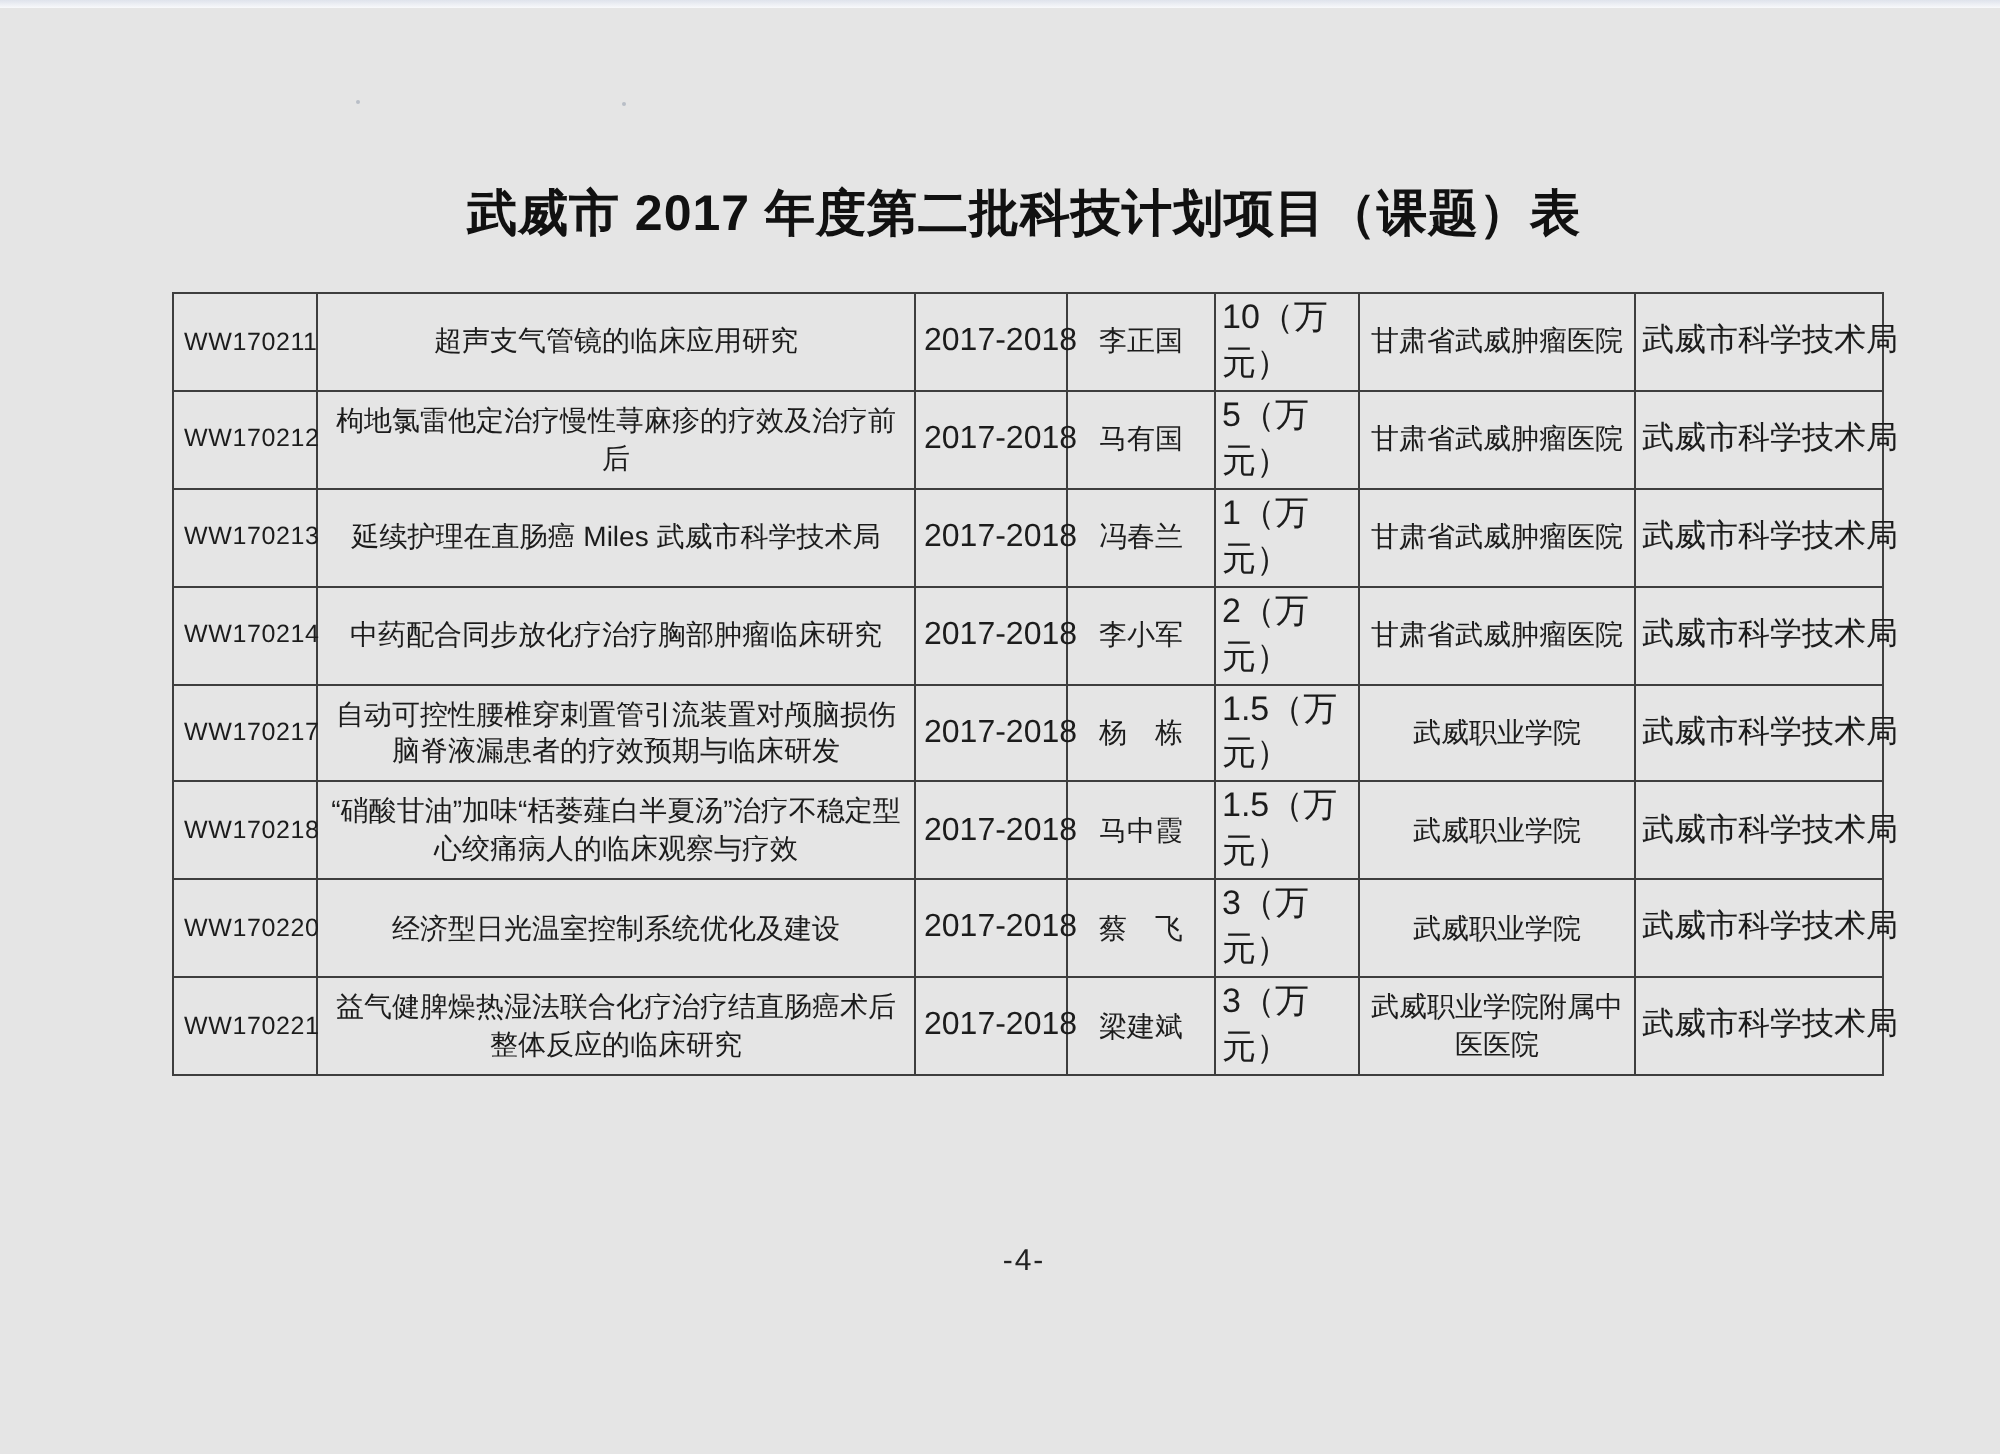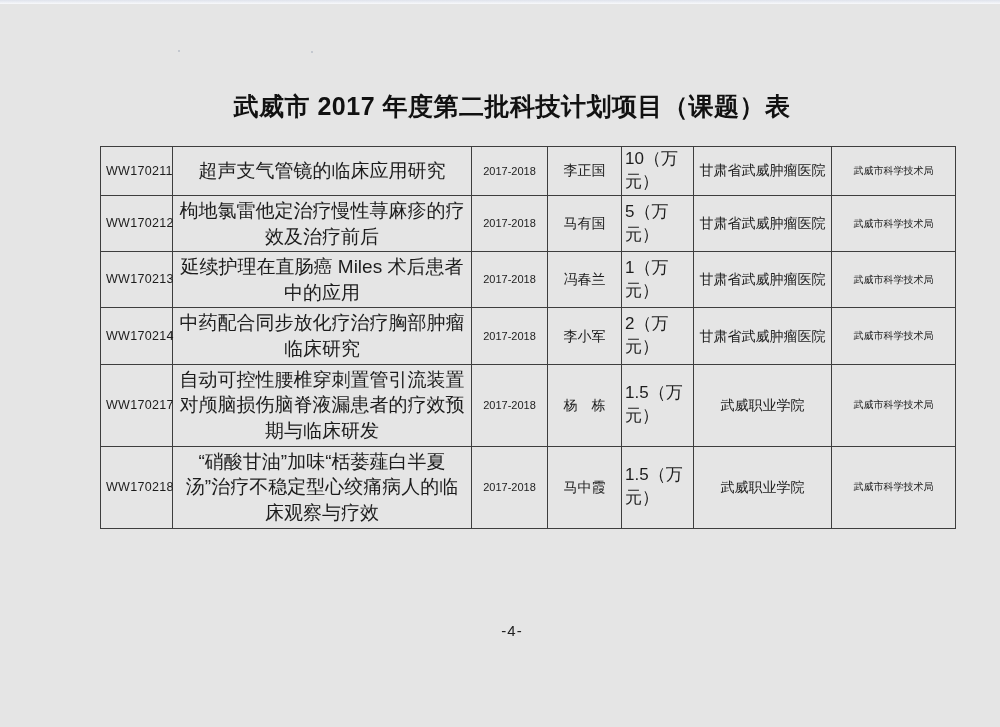--- a/index.html
+++ b/index.html
@@ -21,51 +21,51 @@
     background:#b9bec7;
   }
   .title {
     position:absolute; top:90px; left:0; width:100%;
     text-align:center;
     font-size:25px; font-weight:bold;
     letter-spacing:0.5px;
     color:#111;
   }
   table.doc-table {
-    position:absolute; left:100px; top:146px;
+    position:absolute; left:86px; top:146px;
     width:855px;
     border-collapse:collapse;
     table-layout:fixed;
   }
   .doc-table td {
     border:1px solid #3e3e3e;
     text-align:center;
     vertical-align:middle;
     font-size:14px;
     line-height:1.35;
     padding:2px 4px;
     color:#1c1c1c;
   }
   .doc-table td.c-id {
     text-align:left;
     padding-left:5px;
     font-size:12.5px;
     white-space:nowrap;
     letter-spacing:0.3px;
   }
-  .doc-table td.c-name { font-size:19px; padding:2px 5px; }
-  .doc-table td.c-year { font-size:11px; white-space:nowrap; }
+  .doc-table td.c-name { font-size:14px; padding:2px 5px; }
+  .doc-table td.c-year { font-size:16px; white-space:nowrap; }
   .doc-table td.c-amount {
     text-align:left;
     font-size:17px;
     padding:1px 3px;
     margin-top:22px;
   }
   .doc-table td.c-inst { font-size:14px; padding:2px 4px; }
-  .doc-table td.c-auth { font-size:10px; white-space:nowrap; padding:2px 3px; }
+  .doc-table td.c-auth { font-size:16px; white-space:nowrap; padding:2px 3px; }
   tr.h-s  td { height:37px; }
   tr.h-m  td { height:33px; }
   tr.h-l  td { height:41px; }
   tr.h-xl td { height:42px; }
   .page-number {
     position:absolute; top:622px; left:0; width:100%;
     text-align:center;
     font-size:15px; color:#222;
     letter-spacing:1px;
   }
@@ -105,21 +105,21 @@
         <td class="c-id">WW170212</td>
         <td class="c-name">枸地氯雷他定治疗慢性荨麻疹的疗效及治疗前后</td>
         <td class="c-year">2017-2018</td>
         <td class="c-leader">马有国</td>
         <td class="c-amount">5（万元）</td>
         <td class="c-inst">甘肃省武威肿瘤医院</td>
         <td class="c-auth">武威市科学技术局</td>
       </tr>
       <tr class="h-s">
         <td class="c-id">WW170213</td>
-        <td class="c-name">延续护理在直肠癌 Miles 术后患者中的应用</td>
+        <td class="c-name">延续护理在直肠癌 Miles 武威市科学技术局</td>
         <td class="c-year">2017-2018</td>
         <td class="c-leader">冯春兰</td>
         <td class="c-amount">1（万元）</td>
         <td class="c-inst">甘肃省武威肿瘤医院</td>
         <td class="c-auth">武威市科学技术局</td>
       </tr>
       <tr class="h-s">
         <td class="c-id">WW170214</td>
         <td class="c-name">中药配合同步放化疗治疗胸部肿瘤临床研究</td>
         <td class="c-year">2017-2018</td>
@@ -139,18 +139,36 @@
       </tr>
       <tr class="h-l">
         <td class="c-id">WW170218</td>
         <td class="c-name">“硝酸甘油”加味“栝蒌薤白半夏汤”治疗不稳定型心绞痛病人的临床观察与疗效</td>
         <td class="c-year">2017-2018</td>
         <td class="c-leader">马中霞</td>
         <td class="c-amount">1.5（万元）</td>
         <td class="c-inst">武威职业学院</td>
         <td class="c-auth">武威市科学技术局</td>
       </tr>
+      <tr class="h-m">
+        <td class="c-id">WW170220</td>
+        <td class="c-name">经济型日光温室控制系统优化及建设</td>
+        <td class="c-year">2017-2018</td>
+        <td class="c-leader">蔡　飞</td>
+        <td class="c-amount">3（万元）</td>
+        <td class="c-inst">武威职业学院</td>
+        <td class="c-auth">武威市科学技术局</td>
+      </tr>
+      <tr class="h-xl">
+        <td class="c-id">WW170221</td>
+        <td class="c-name">益气健脾燥热湿法联合化疗治疗结直肠癌术后整体反应的临床研究</td>
+        <td class="c-year">2017-2018</td>
+        <td class="c-leader">梁建斌</td>
+        <td class="c-amount">3（万元）</td>
+        <td class="c-inst">武威职业学院附属中医医院</td>
+        <td class="c-auth">武威市科学技术局</td>
+      </tr>
     </tbody>
   </table>
 
   <div class="page-number">-4-</div>
 
 </div>
 
 </body></html>

